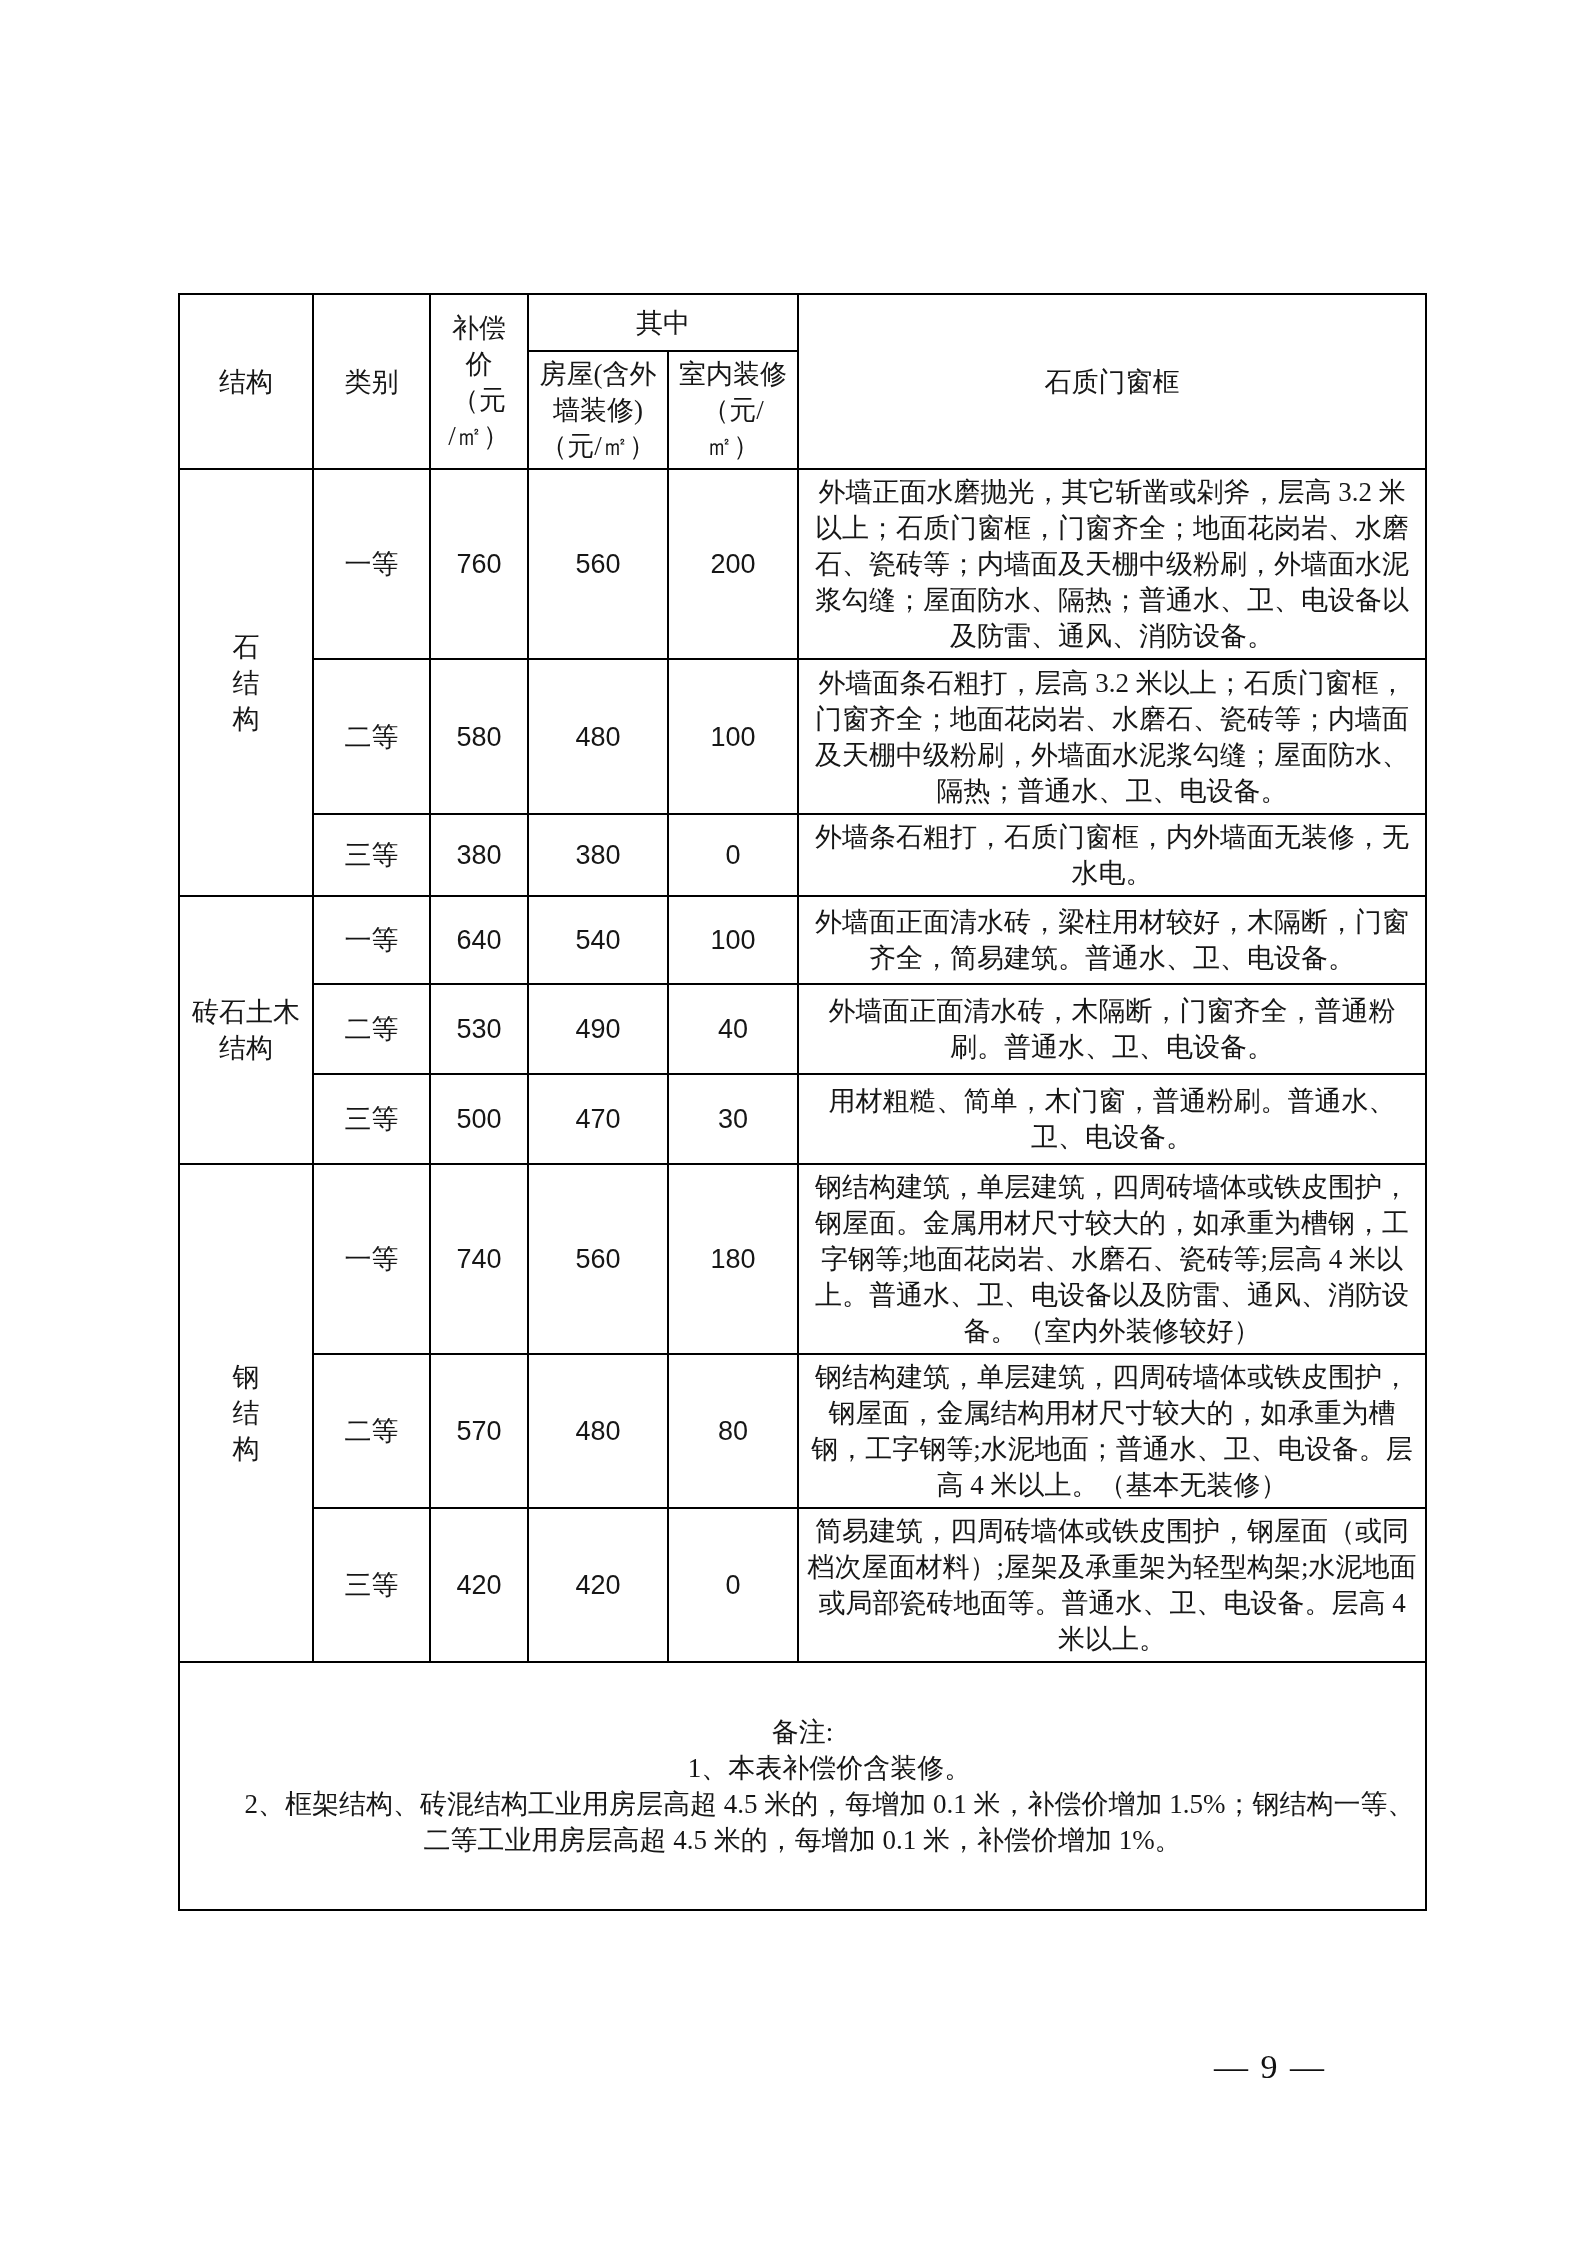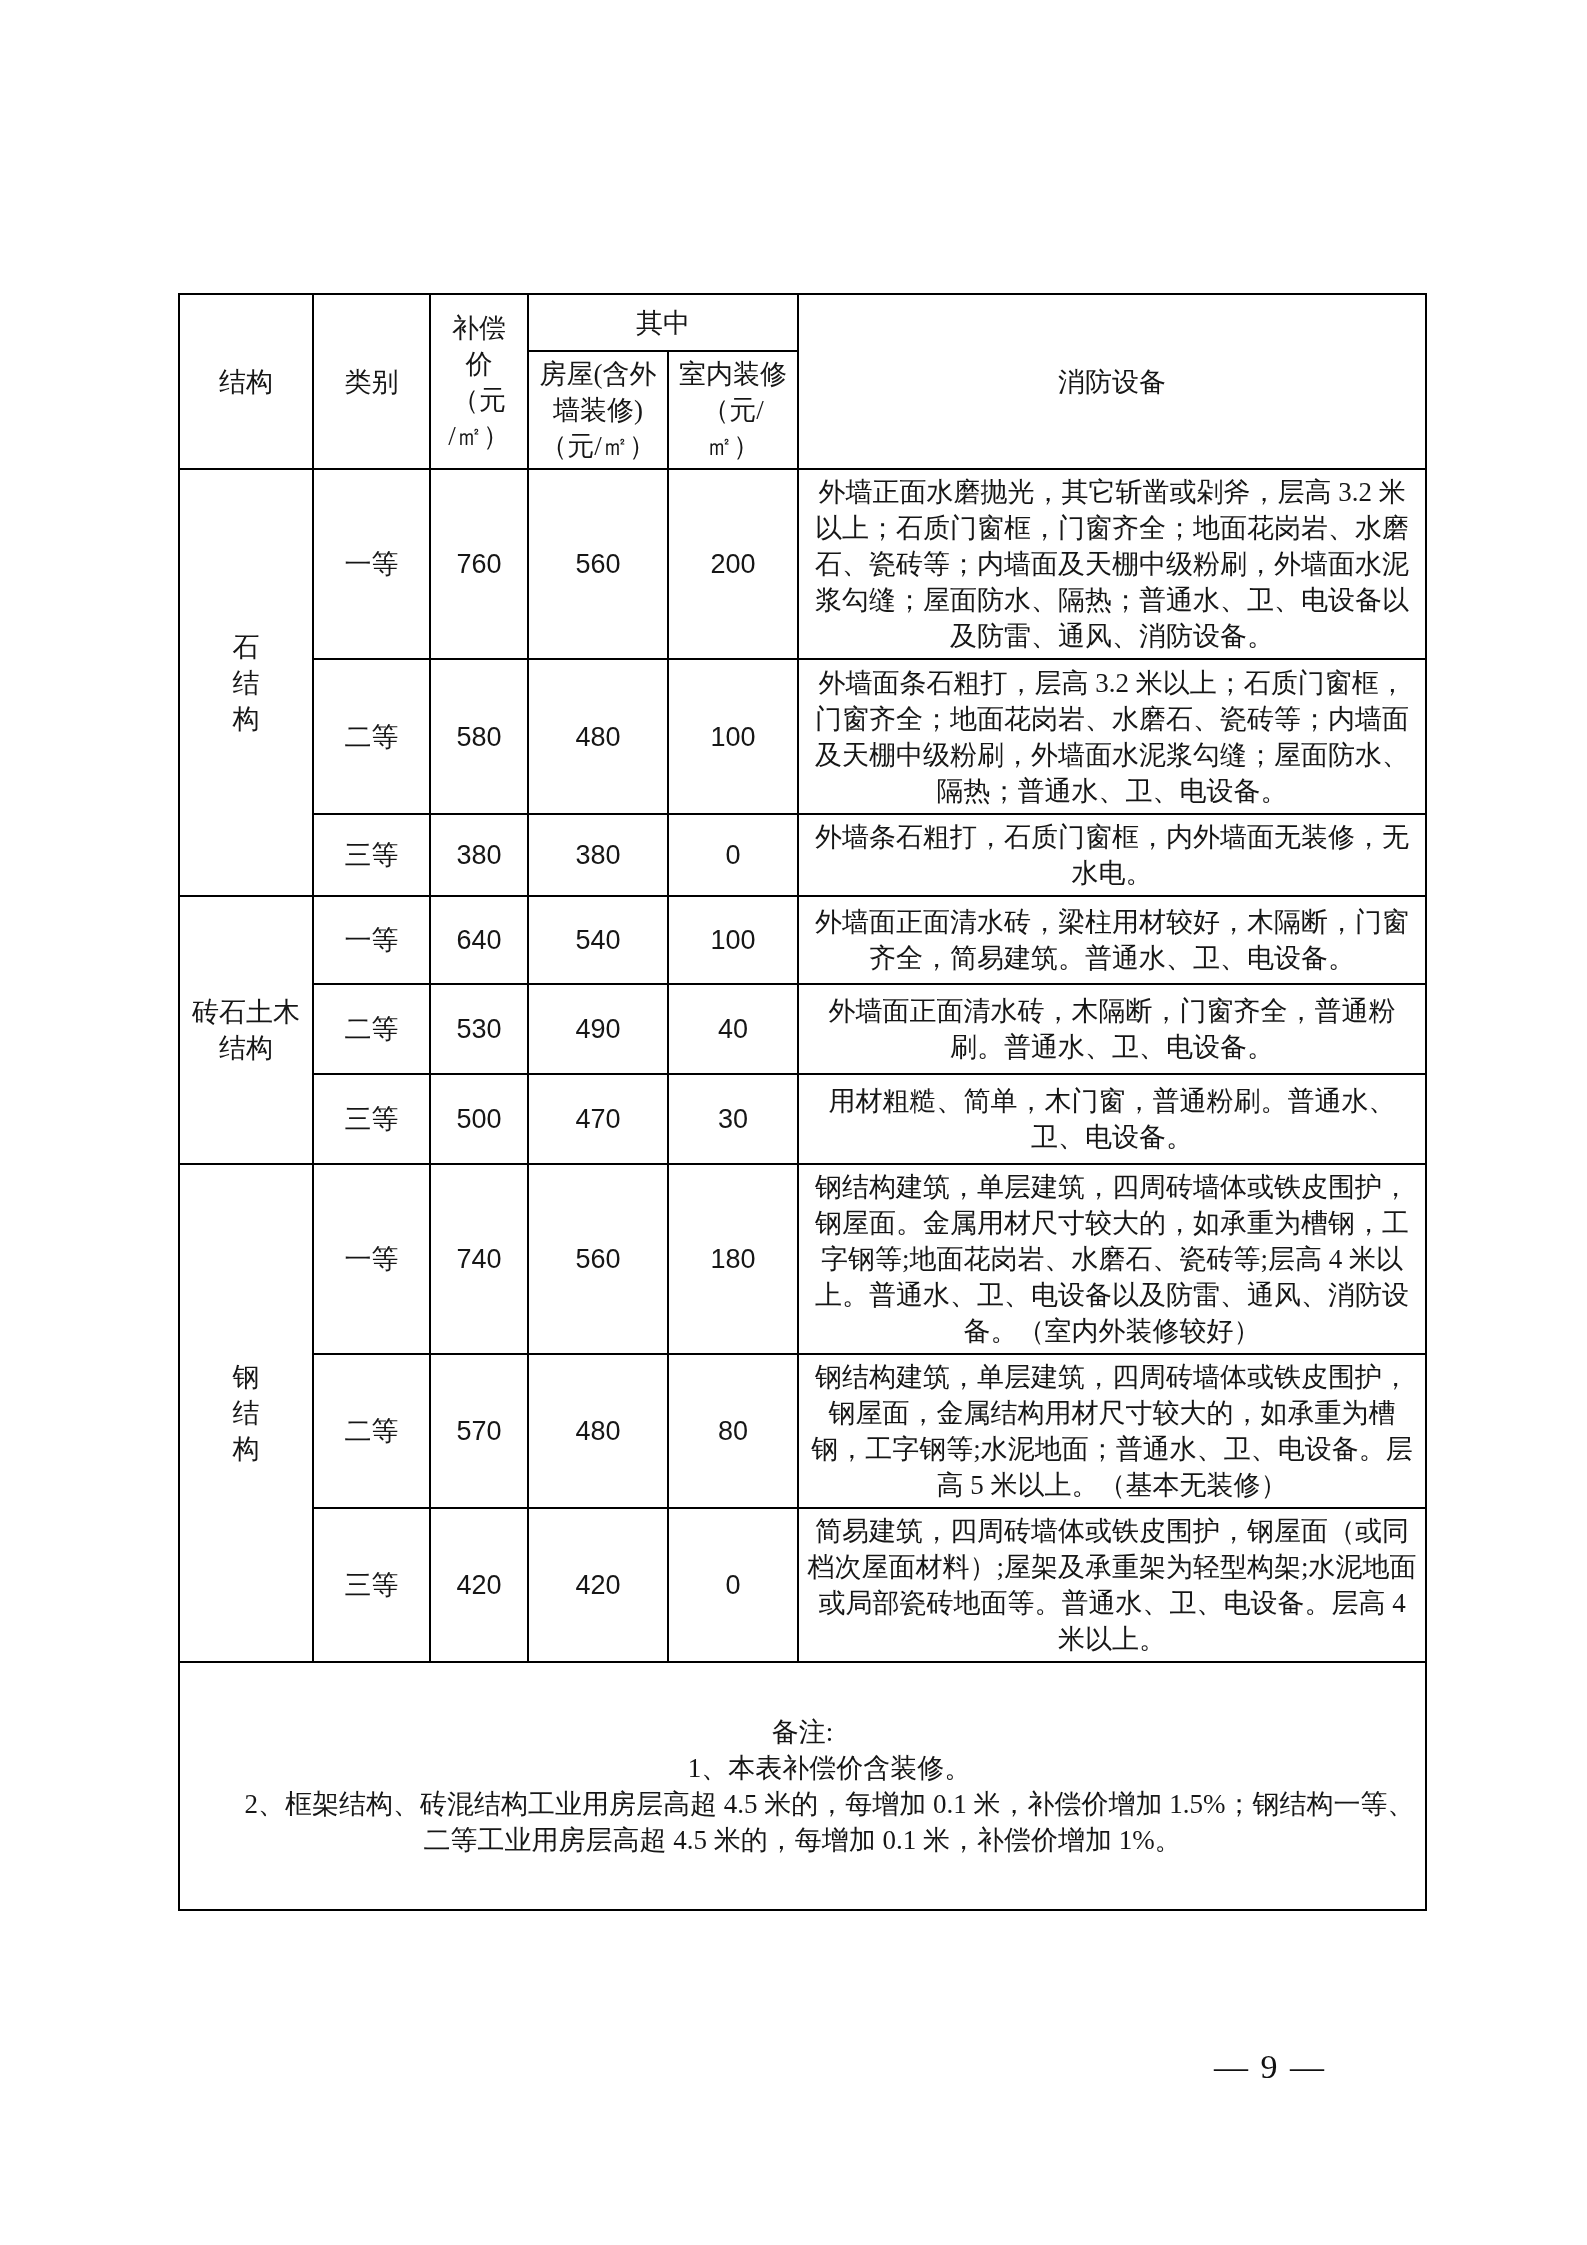--- a/index.html
+++ b/index.html
@@ -74,21 +74,21 @@
     </colgroup>
     <tbody>
 
       <tr style="height:57px">
         <th rowspan="2" class="hdr">结构</th>
         <th rowspan="2" class="hdr">类别</th>
         <th rowspan="2" class="hdr">补偿
 价（元
 /㎡）</th>
         <th colspan="2" class="hdr">其中</th>
-        <th rowspan="2" class="hdr">消防设备</th>
+        <th rowspan="2" class="hdr">石质门窗框</th>
       </tr>
       <tr style="height:100px">
         <th class="hdr">房屋(含外
 墙装修)
 （元/㎡）</th>
         <th class="hdr">室内装修
 （元/㎡）</th>
       </tr>
 
       <tr style="height:148px">
@@ -148,21 +148,21 @@
         <td class="num">740</td>
         <td class="num">560</td>
         <td class="num">180</td>
         <td class="desc">钢结构建筑，单层建筑，四周砖墙体或铁皮围护，钢屋面。金属用材尺寸较大的，如承重为槽钢，工字钢等;地面花岗岩、水磨石、瓷砖等;层高 4 米以上。普通水、卫、电设备以及防雷、通风、消防设备。（室内外装修较好）</td>
       </tr>
       <tr style="height:134px">
         <td class="cat">二等</td>
         <td class="num">570</td>
         <td class="num">480</td>
         <td class="num">80</td>
-        <td class="desc">钢结构建筑，单层建筑，四周砖墙体或铁皮围护，钢屋面，金属结构用材尺寸较大的，如承重为槽钢，工字钢等;水泥地面；普通水、卫、电设备。层高 5 米以上。（基本无装修）</td>
+        <td class="desc">钢结构建筑，单层建筑，四周砖墙体或铁皮围护，钢屋面，金属结构用材尺寸较大的，如承重为槽钢，工字钢等;水泥地面；普通水、卫、电设备。层高 4 米以上。（基本无装修）</td>
       </tr>
       <tr style="height:112px">
         <td class="cat">三等</td>
         <td class="num">420</td>
         <td class="num">420</td>
         <td class="num">0</td>
         <td class="desc">简易建筑，四周砖墙体或铁皮围护，钢屋面（或同档次屋面材料）;屋架及承重架为轻型构架;水泥地面或局部瓷砖地面等。普通水、卫、电设备。层高 4 米以上。</td>
       </tr>
 
       <tr style="height:248px">

